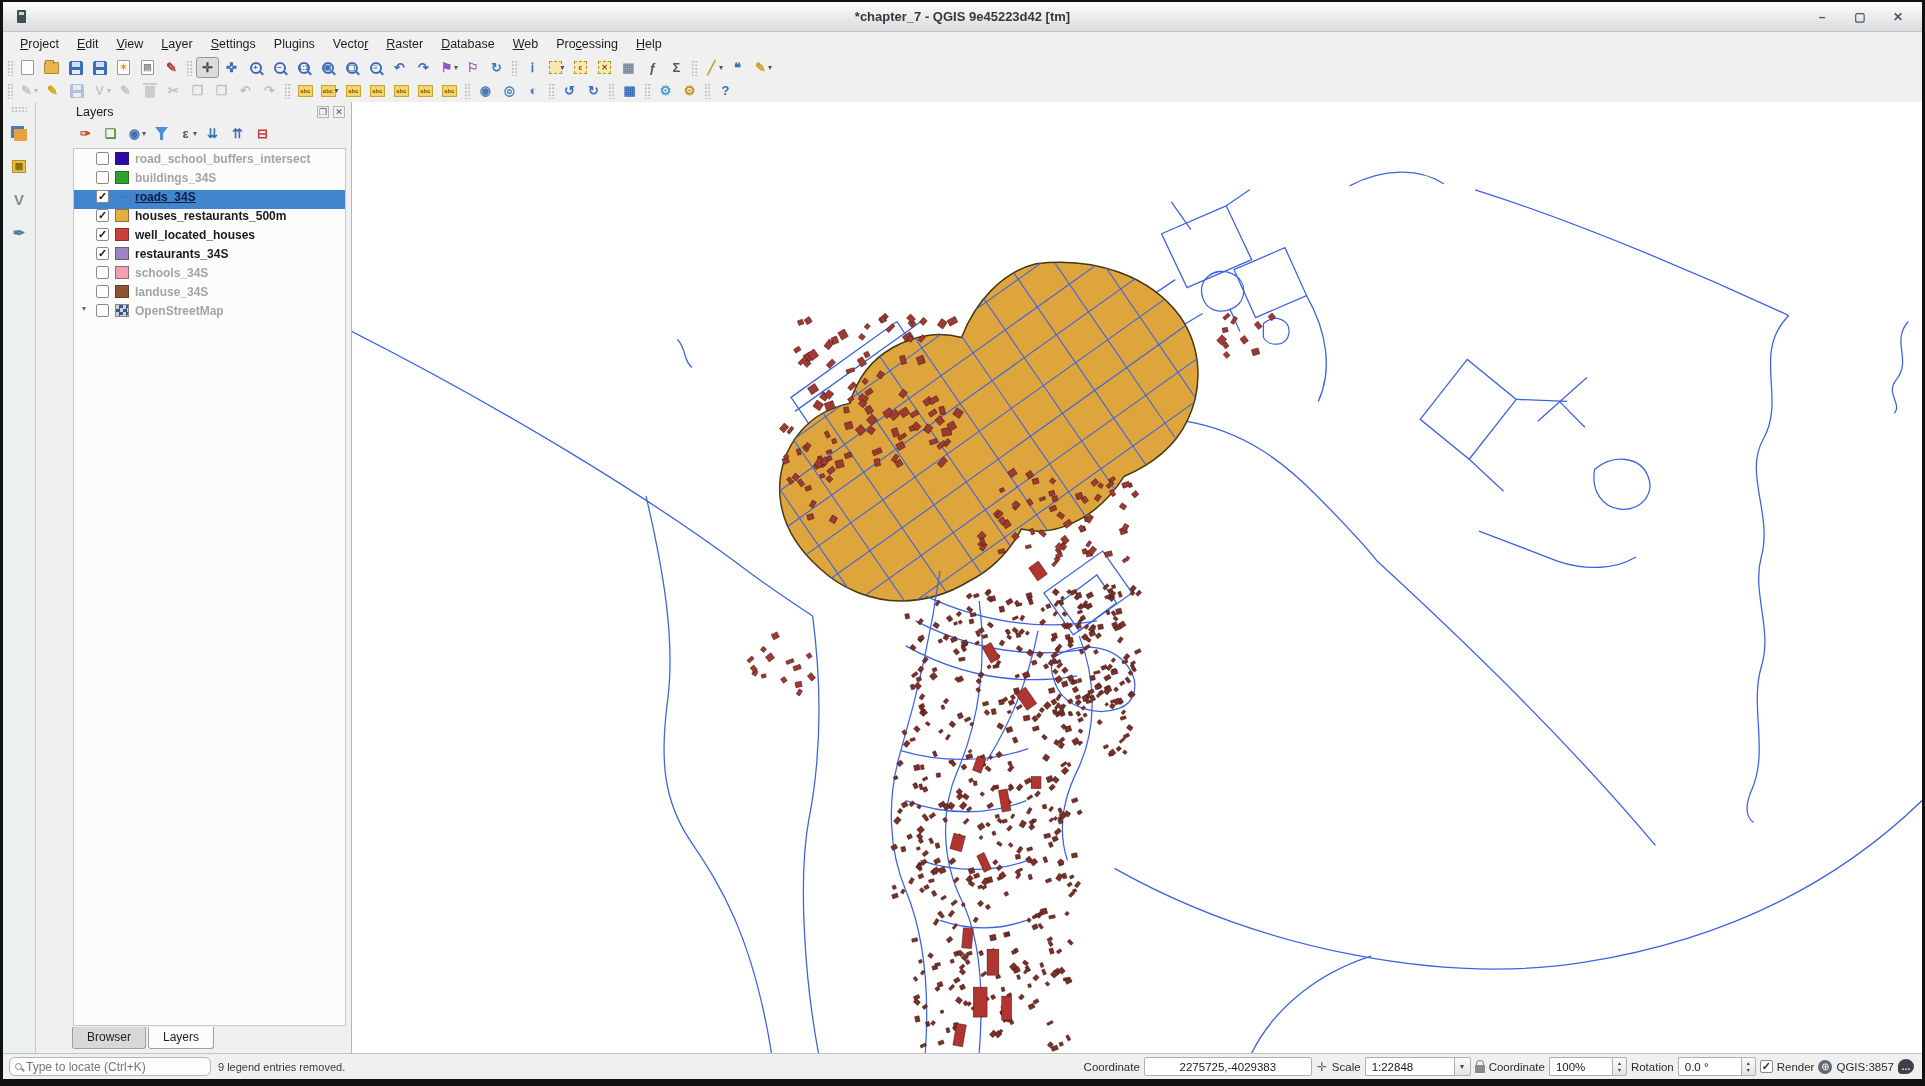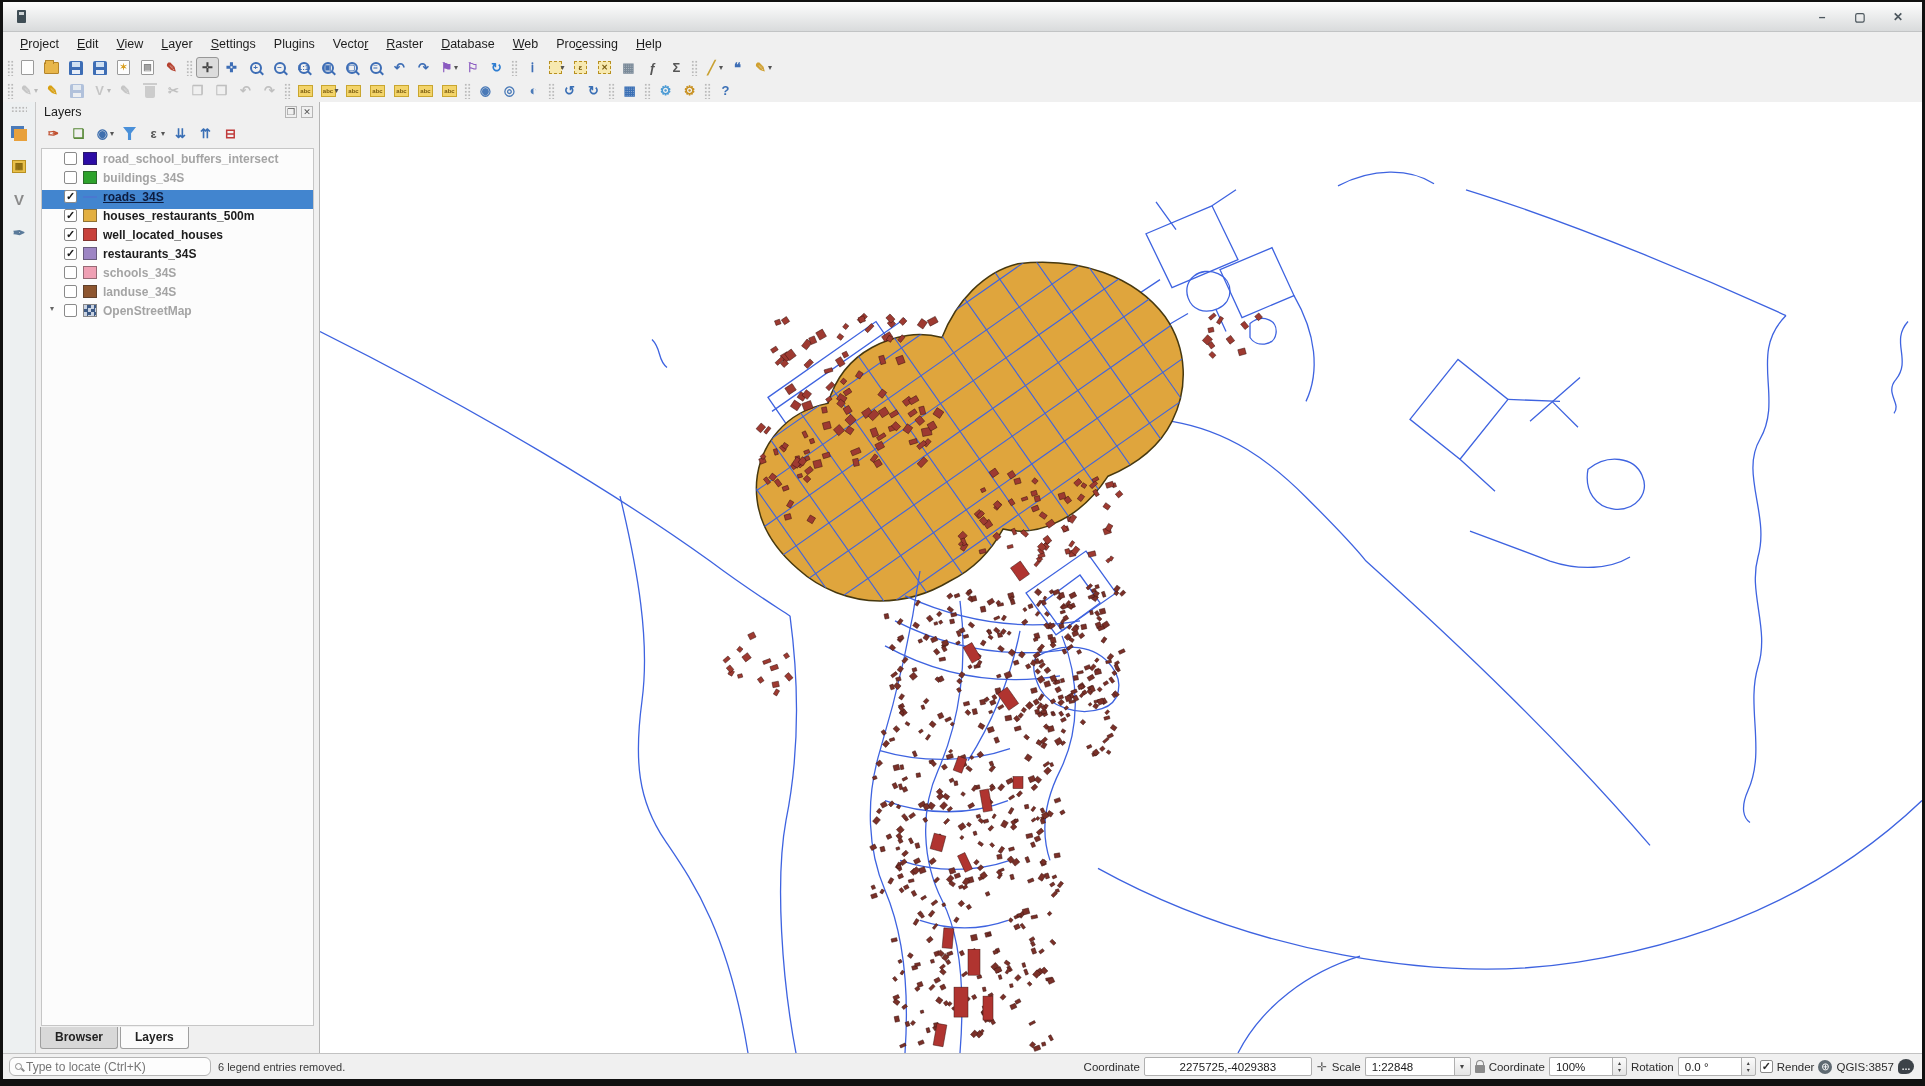--- a/index.html
+++ b/index.html
@@ -62,42 +62,42 @@
              display:flex; align-items:center; justify-content:center;}
   .big { font-size:15px; }
 
   
   .content { flex:1; display:flex; min-height:0; }
   .dockstrip { width:33px; background:#edf0f1; border-right:1px solid #c9c9c9; display:flex;
                flex-direction:column; align-items:center; padding-top:4px; gap:11px; }
   .strip-handle { width:16px; height:6px;
                background-image:radial-gradient(#b9b9b9 1px, transparent 1.2px); background-size:3.5px 3.5px;}
 
-  .panel { width:284px; background:#f0f0f0; border-right:1px solid #b5b5b5; display:flex; flex-direction:column; }
+  .panel { width:284px; background:#f0f0f0; border-right:1px solid #b5b5b5; display:flex; flex-direction:column;margin-left:32px; }
   .panel-header { display:flex; align-items:center; padding:3px 6px 1px 8px; }
   .panel-title { font-size:12.5px; color:#1c1c1c; }
   .panel-hbtns { margin-left:auto; display:flex; gap:4px; }
   .phbtn { font-size:9px; color:#555; width:12px; height:12px; display:flex; align-items:center; justify-content:center; border:1px solid #b5b5b5;}
   .panel-toolbar { display:flex; align-items:center; gap:2px; padding:3px 4px 4px 6px; }
   .tree-wrap { flex:1; margin:0 5px; border:1px solid #c6c6c6; background:#fcfcfc; overflow:hidden; padding-top:3px;}
   .layer-row { height:19px; display:flex; align-items:flex-start; gap:6px; padding-left:4px; }
   .layer-row .expander { width:12px; font-size:8px; color:#666; text-align:center; flex-shrink:0;}
   .layer-row.selected { background:#4285cf; }
   .cbx { width:13px; height:13px; background:#fff; border:1px solid #8a8a8a; border-radius:2px;
          font-size:11px; font-weight:bold; color:#1a1a1a; display:flex; align-items:center; justify-content:center; flex-shrink:0;}
   .swatch { width:14px; height:13px; border:1px solid rgba(40,40,40,.45); flex-shrink:0;}
   .swatch.line { border:none; display:flex; align-items:center; }
   .swline { width:14px; height:2px; }
   .swatch.checker { border:1px solid #888;
         background:conic-gradient(#3d5a85 25%, #c9d3e2 0 50%, #3d5a85 0 75%, #c9d3e2 0); background-size:7px 7px;}
   .lname { font-size:12px; font-weight:600; color:#1c1c1c; white-space:nowrap;}
   .lname.dim { color:#a4a4a4; }
   .selected .lname { color:#0d1c3f; text-decoration:underline; }
 
-  .panel-tabs { height:27px; display:flex; align-items:flex-start; padding-left:4px; gap:2px; padding-top:1px;font-weight:bold;}
+  .panel-tabs { height:27px; display:flex; align-items:flex-start; padding-left:4px; gap:2px; padding-top:1px;}
   .ptab { height:22px; padding:3px 14px; font-size:12px; color:#222; background:#d8d8d8;
           border:1px solid #9f9f9f; border-radius:0 0 3px 3px; border-top:none;}
   .ptab.active { background:#fbfbfb; }
 
   .map { flex:1; position:relative; background:#fff; min-width:0;}
   .map svg { position:absolute; inset:0; width:100%; height:100%; }
 
   
   .statusbar { height:26px; background:#f0f0f0; border-top:1px solid #c2c2c2; display:flex;
                align-items:center; padding:0 8px 0 6px; gap:7px; flex-shrink:0; font-size:11.5px; color:#2d2d2d;}
@@ -132,20 +132,21 @@
   .ptr { width:12px; text-align:center; color:#666; font-size:12px;}
 </style>
 </head>
 <body>
 
 <div class="win">
   <div class="inner">
 
     <div class="titlebar">
       <span class="appicon"></span>
+      <span class="wtitle">*chapter_7 - QGIS 9e45223d42 [tm]</span>
       <span class="wctrls">
           <span class="wbtn">–</span>
           <span class="wbtn">▢</span>
           <span class="wbtn">✕</span>
         </span>
     </div>
 
     <div class="menubar">
         <div class="menu-item"><u>P</u>roject</div>
         <div class="menu-item"><u>E</u>dit</div>
@@ -1313,21 +1314,21 @@
             </g>
         </svg>
       </div>
     </div>
 
     <div class="statusbar">
       <div class="locate">
         <span class="mag"></span>
         <input placeholder="Type to locate (Ctrl+K)" style="">
       </div>
-      <span class="sb-msg">6 legend entries removed.</span>
+      <span class="sb-msg">9 legend entries removed.</span>
 
       <span class="sb-right">
         <span class="sb-label">Coordinate</span>
         <span class="sb-input w-coord">2275725,-4029383</span>
         <span class="ptr">✛</span>
 
         <span class="sb-label">Scale</span>
         <span class="sb-input w-scale">1:22848</span>
         <span class="combo-btn">▾</span>
 

